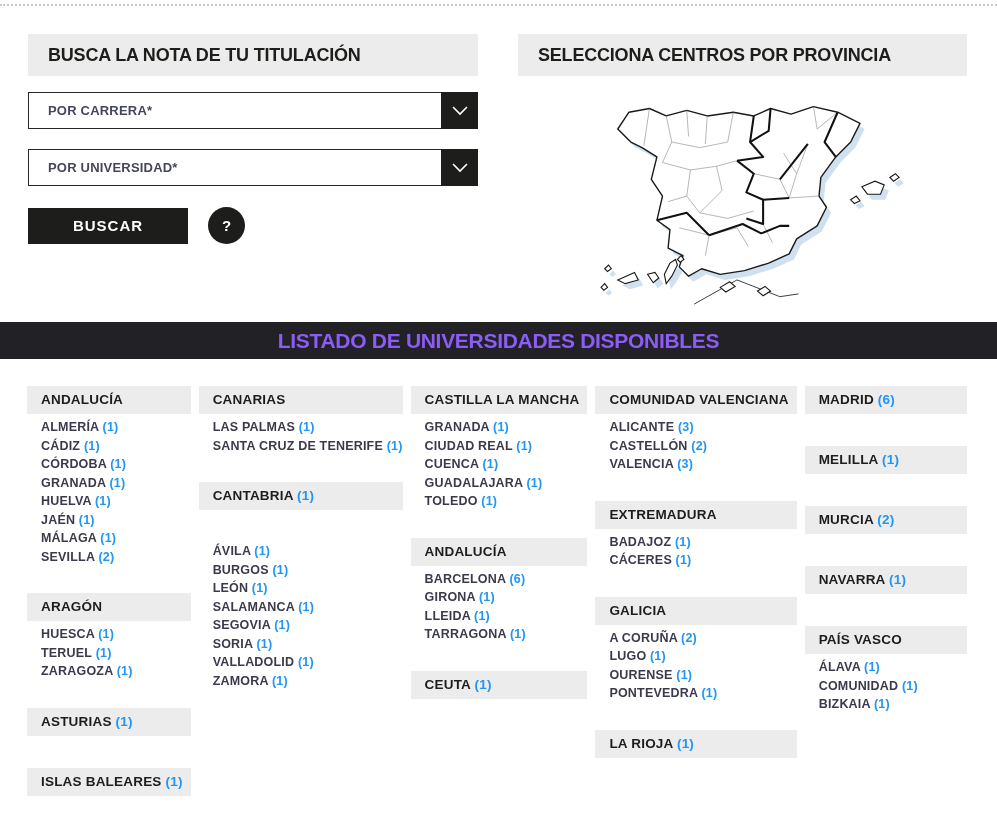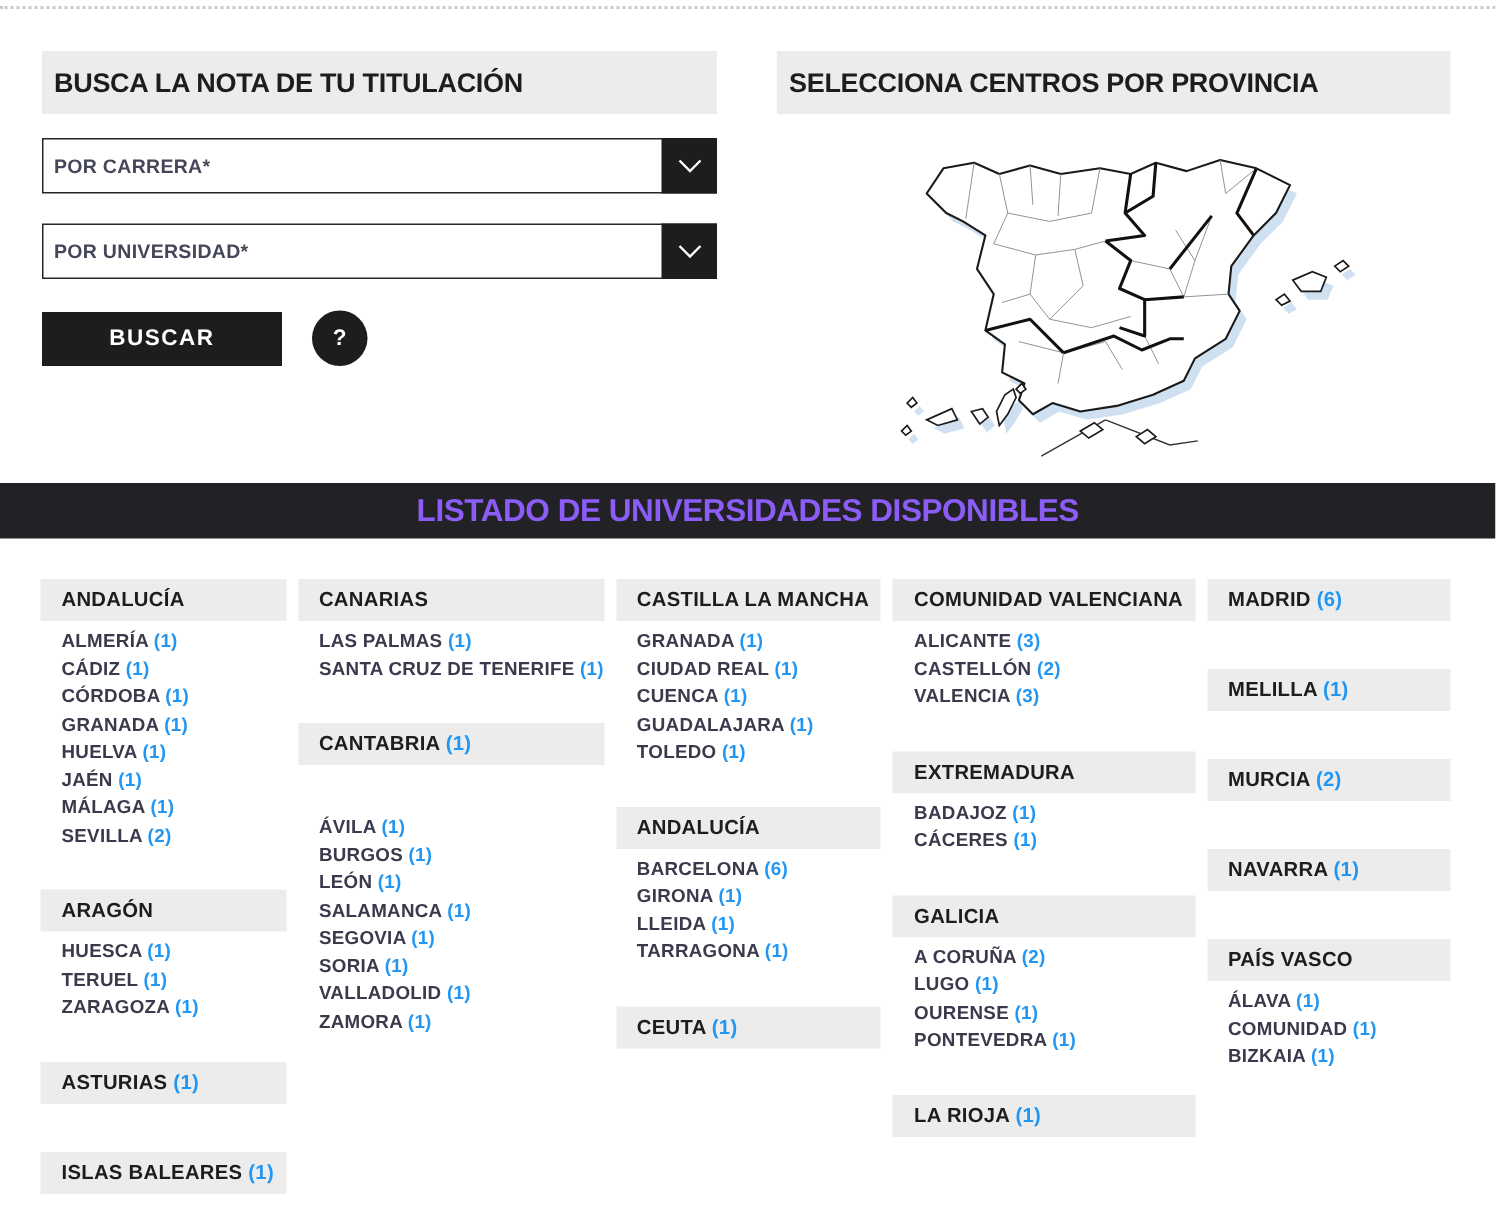--- a/index.html
+++ b/index.html
@@ -9,26 +9,26 @@
 
   .dotted-top { position:absolute; top:4px; left:0; width:997px; height:0;
     border-top:2px dotted #c9c9c9; }
 
   .top-row { position:absolute; top:34px; left:28px; width:939px;
     display:flex; gap:40px; }
   .search-col { width:450px; flex:0 0 450px; }
   .map-col { flex:1; }
 
   .panel-title { background:#ececec; height:42px; display:flex; align-items:center;
-    padding-left:8px; font-size:18px; font-weight:bold; color:#1d1d1b;
+    padding-left:20px; font-size:18px; font-weight:bold; color:#1d1d1b;
     letter-spacing:-0.2px; }
 
   .select { position:relative; margin-top:16px; height:37px; background:#fff;
     border:1px solid #262626; display:flex; align-items:center;
-    padding-left:7px; cursor:pointer; }
+    padding-left:19px; cursor:pointer; }
   .select + .select { margin-top:20px; }
   .select-value { font-size:13px; font-weight:bold; color:#46465a; letter-spacing:.2px; }
   .select-arrow { position:absolute; top:-1px; right:-1px; width:37px; height:37px;
     background:#1d1d1b; display:flex; align-items:center; justify-content:center; }
 
   .actions { margin-top:21px; display:flex; align-items:center; gap:20px; }
   .btn-buscar { width:160px; height:36px; background:#1d1d1b; color:#fff;
     border:none; font-family:"Liberation Sans", sans-serif;
     font-size:15px; font-weight:bold; letter-spacing:1px; cursor:pointer; }
   .btn-help { width:37px; height:37px; border-radius:50%; background:#1d1d1b;

